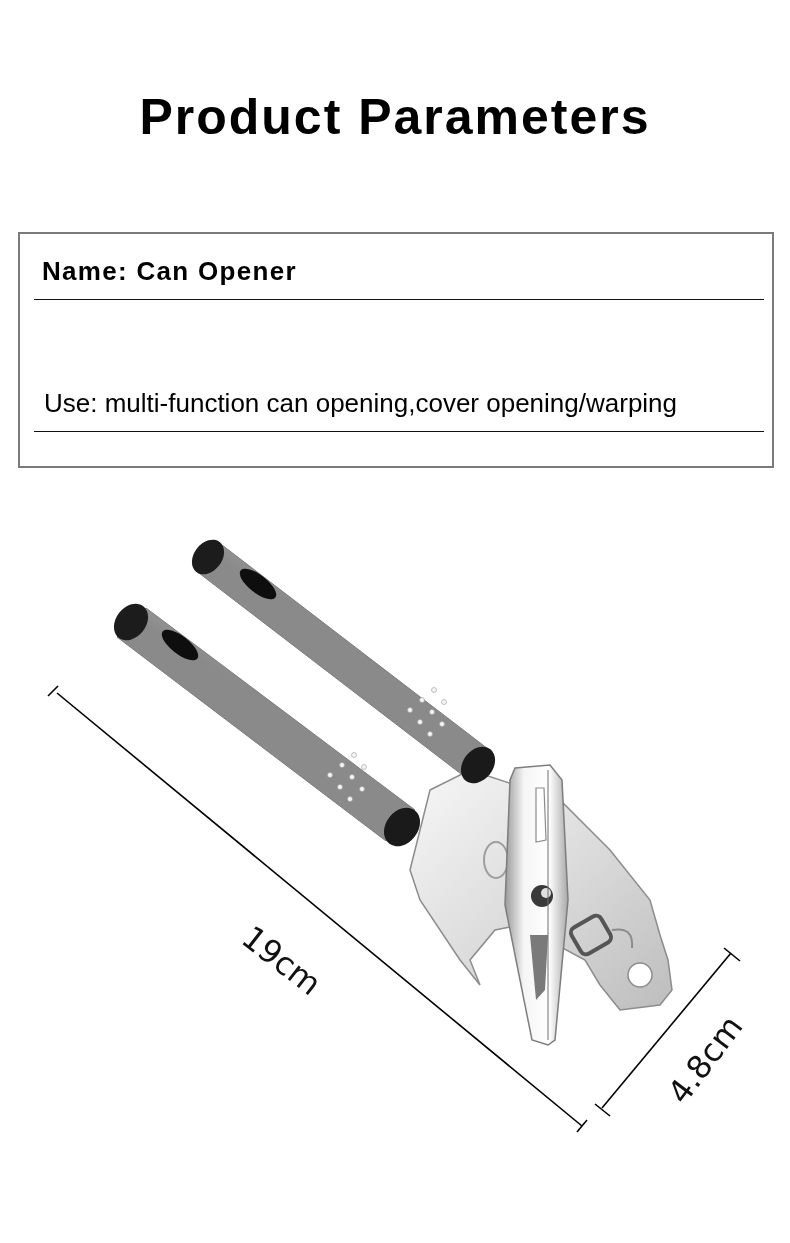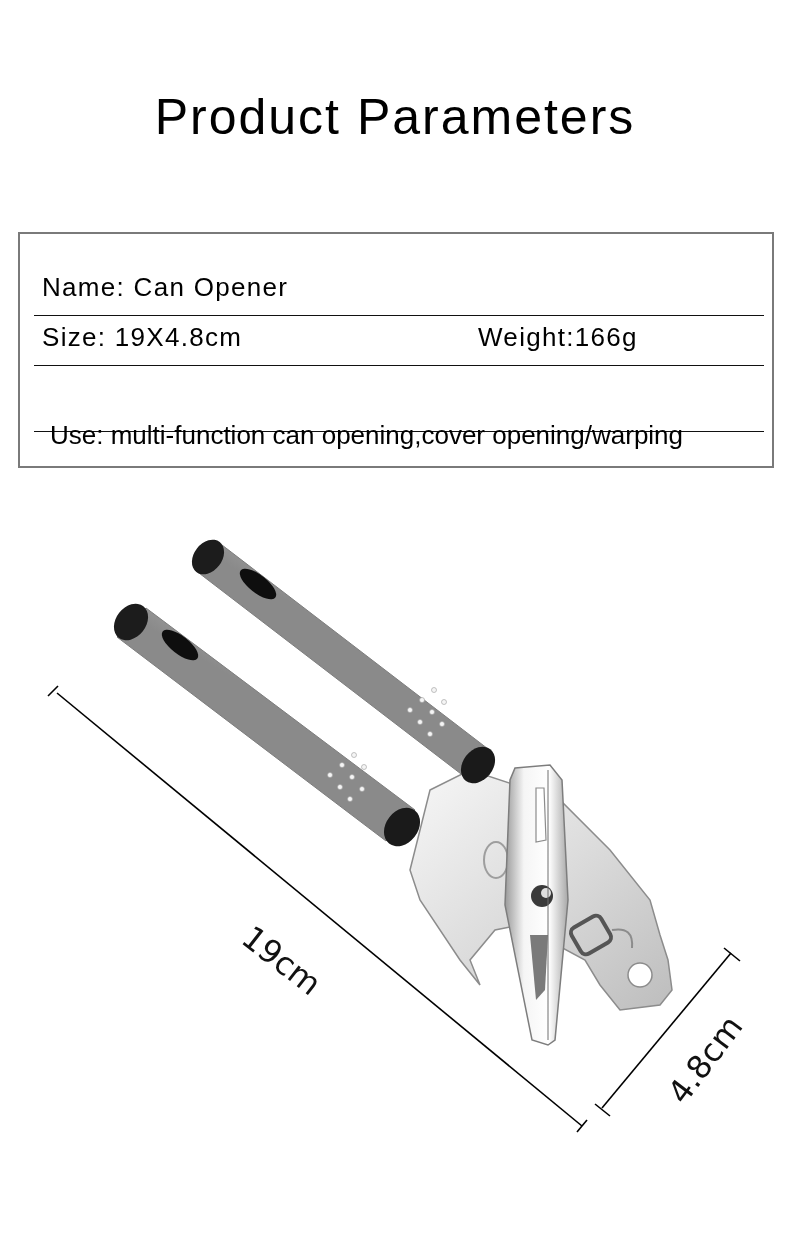--- a/index.html
+++ b/index.html
@@ -1,62 +1,58 @@
 <!DOCTYPE html>
 <html><head>
 <meta charset="utf-8">
 <style>
   * { margin: 0; padding: 0; box-sizing: border-box; }
   html, body { width: 790px; height: 1243px; background: #ffffff; overflow: hidden; }
   body { position: relative; font-family: "Liberation Sans", sans-serif; color: #000; }
 
   .title {
     position: absolute; left: 0; top: 88px; width: 790px;
-    text-align: center; font-size: 50px; font-weight: normal; letter-spacing: 2px;
+    text-align: center; font-size: 50px; font-weight: bold; letter-spacing: 2px;
     font-family: "Liberation Sans", sans-serif;
   }
 
   .params-box {
     position: absolute; left: 18px; top: 232px; width: 756px; height: 236px;
     border: 2px solid #7a7a7a; background: #fff;
   }
   .row {
     position: absolute; left: 14px; width: 730px; height: 66px;
     border-bottom: 1.5px solid #111;
   }
   .cell {
     position: absolute; top: 22px; font-size: 26px; letter-spacing: 1.3px; white-space: nowrap;
   }
-  .row1 { top: 16px; }
+  .row1 { top: 0px; font-weight: bold; }
   .row2 { top: 66px; height: 66px; }
   .row3 { top: 132px; height: 66px; }
   .row3 .cell { letter-spacing: 0px; font-size: 26px; top: 22px; }
 
   .dim-label {
     position: absolute; font-size: 32px; font-family: "DejaVu Sans", sans-serif; color: #111;
     white-space: nowrap;
   }
   .dim-19 { left: 258px; top: 918px; transform: rotate(38deg); transform-origin: left top; }
   .dim-48 { left: 660px; top: 1088px; transform: rotate(-53deg); transform-origin: left top; }
 </style>
 </head>
 <body>
 
 <div class="title">Product Parameters</div>
 
 <div class="params-box">
   <div class="row row1">
     <span class="cell" style="left:8px;">Name: Can Opener</span>
   </div>
-  <div class="row row2">
-    <span class="cell" style="left:8px;">Size: 19X4.8cm</span>
-    <span class="cell" style="left:444px;">Weight:166g</span>
-  </div>
   <div class="row row3">
-    <span class="cell" style="left:16px;margin-top:32px;">Use: multi-function can opening,cover opening/warping</span>
+    <span class="cell" style="left:10px;">Use: multi-function can opening,cover opening/warping</span>
   </div>
 </div>
 
 <svg class="product-illustration" width="790" height="1243" viewBox="0 0 790 1243" style="position:absolute;left:0;top:0;">
   <defs>
     <linearGradient id="steelA" x1="0" y1="0" x2="1" y2="-1.3" gradientUnits="objectBoundingBox">
       <stop offset="0" stop-color="#8a8a8a"></stop>
       <stop offset="0.35" stop-color="#d9d9d9"></stop>
       <stop offset="0.6" stop-color="#f2f2f2"></stop>
       <stop offset="1" stop-color="#9a9a9a"></stop>

